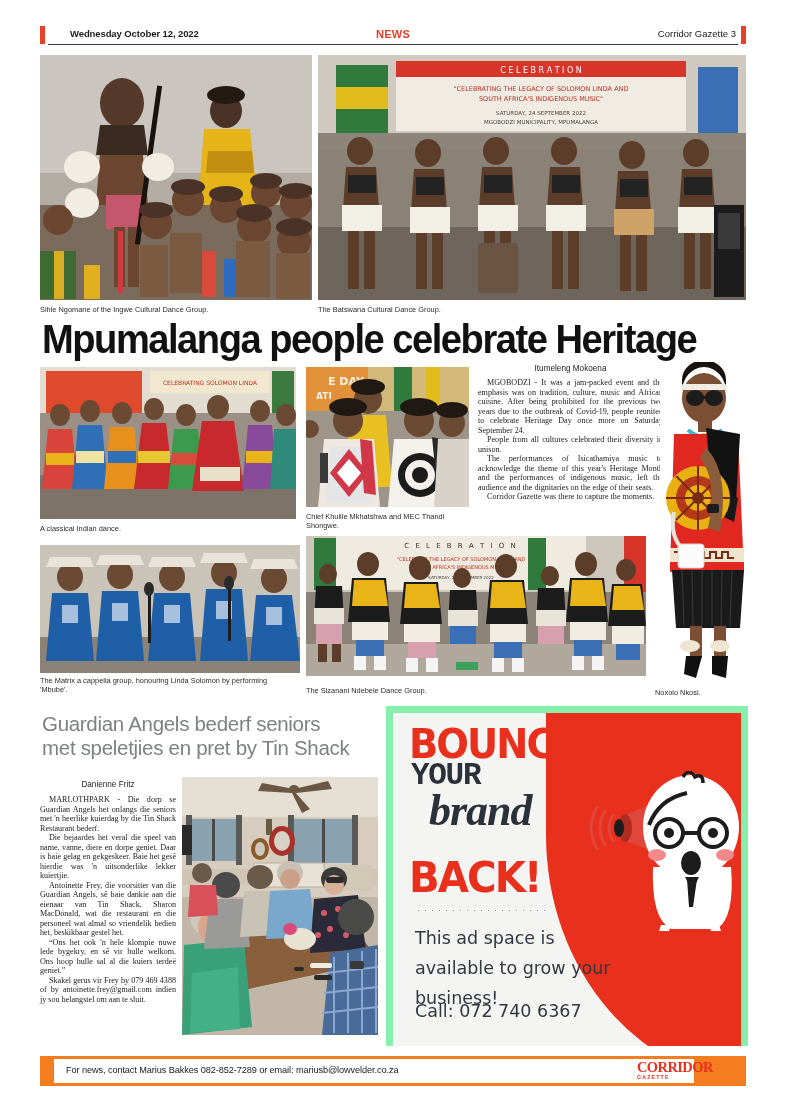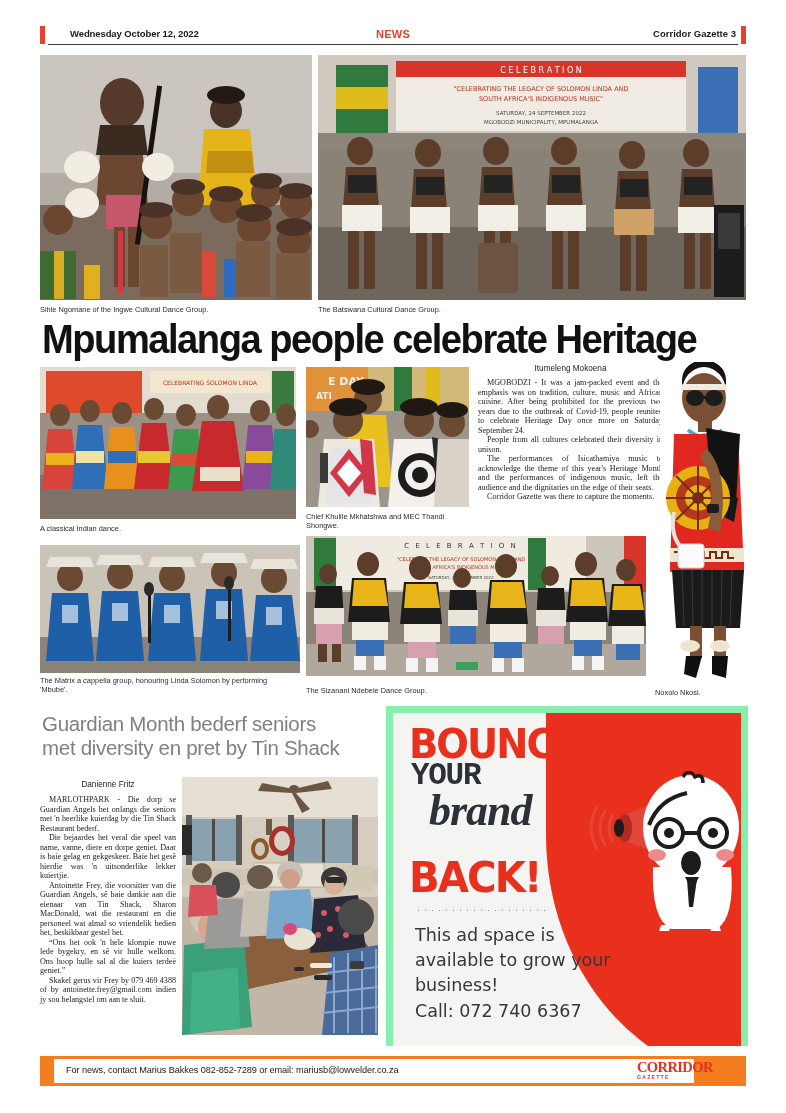--- a/index.html
+++ b/index.html
@@ -11,21 +11,21 @@
   }
   .page{position:absolute;left:0;top:0;width:786px;height:1113px;}
 
   
   .masthead{position:absolute;left:40px;top:26px;width:706px;height:20px;}
   .mh-bar{position:absolute;top:0;width:5px;height:18px;background:#e8412a;}
   .mh-bar.left{left:0;}
   .mh-bar.right{right:0;}
   .mh-date{position:absolute;left:10px;top:2px;font-size:9.5px;font-weight:bold;color:#1a1a1a;letter-spacing:-0.1px;margin-left:20px;}
   .mh-section{position:absolute;left:0;right:0;top:2px;text-align:center;font-size:11px;font-weight:bold;color:#e8412a;letter-spacing:0.3px;}
-  .mh-page{position:absolute;right:10px;top:2px;font-size:9.5px;font-weight:bold;color:#1a1a1a;}
+  .mh-page{position:absolute;right:10px;top:2px;font-size:9.5px;font-weight:normal;color:#1a1a1a;}
   .mh-rule{position:absolute;left:8px;right:8px;top:18px;height:1px;background:#3a3a3a;}
 
   
   .photo{position:absolute;overflow:hidden;background:#c4b5fd;}
   .photo .sky{position:absolute;left:0;top:0;right:0;bottom:0;}
   .cap{position:absolute;font-size:7.4px;line-height:9.4px;color:#2a2a2a;}
 
   
   .headline{
     position:absolute;left:42px;top:318px;width:706px;
@@ -57,21 +57,21 @@
      font-family:"DejaVu Sans",sans-serif;transform:scaleX(0.96);transform-origin:left top;}
   .ad-l2{position:absolute;left:18px;top:45px;font-size:31px;font-weight:bold;color:#2c3038;letter-spacing:-1.3px;
      font-family:Liberation Mono, monospace;}
   .ad-l3{position:absolute;left:36px;top:72px;font-size:44px;color:#2c3038;
      font-family:"Liberation Serif",serif;font-style:italic;font-weight:bold;letter-spacing:-1px;}
   .ad-l4{position:absolute;left:16px;top:140px;font-size:42px;font-weight:bold;color:#e8301d;letter-spacing:-2px;
      font-family:"DejaVu Sans",sans-serif;transform:scaleX(0.96);transform-origin:left top;}
   .ad-dots{position:absolute;left:22px;top:196px;width:130px;height:2px;
      background-image:radial-gradient(circle, #8d8f92 0.9px, transparent 1px);
      background-size:7px 3px;}
-  .ad-body{position:absolute;left:22px;top:210px;width:205px;font-size:17.5px;line-height:25px;color:#33373e;
+  .ad-body{position:absolute;left:22px;top:210px;width:205px;font-size:17.5px;line-height:30px;color:#33373e;
      font-family:"DejaVu Sans",sans-serif;}
   .ad-call{position:absolute;left:22px;top:288px;font-size:17.5px;color:#33373e;font-family:"DejaVu Sans",sans-serif;}
 
   
   .mega{position:absolute;left:196px;top:80px;width:110px;height:70px;}
   .mascot{position:absolute;left:238px;top:58px;width:118px;height:160px;}
 
   
   .footer{position:absolute;left:40px;top:1056px;width:706px;height:30px;background:#f47d20;}
   .footer-white{position:absolute;left:14px;top:3px;width:640px;height:24px;background:#ffffff;}
@@ -516,22 +516,22 @@
           <rect x="2" y="78" width="32" height="18" fill="#f0ece2"></rect>
           <rect x="6" y="96" width="24" height="16" fill="#3a6fb5"></rect>
         </g>
       </g>
       <rect x="150" y="126" width="22" height="8" fill="#3aa05a"></rect>
     </svg>
   </div>
   <div class="cap" style="left:306px;top:686px;width:340px;">The Sizanani Ndebele Dance Group.</div>
 
   <div class="headline2">
-    <div>Guardian Month bederf seniors</div>
-    <div>met diversity en pret by Tin Shack</div>
+    <div>Guardian Angels bederf seniors</div>
+    <div>met speletjies en pret by Tin Shack</div>
   </div>
 
   <div class="byline" style="position:absolute;left:40px;top:780px;width:136px;">Danienne Fritz</div>
   <div class="bodycol" style="position:absolute;left:40px;top:795px;width:136px;">
     <p>MARLOTHPARK - Die dorp se Guardian Angels het onlangs die seniors met 'n heerlike kuierdag by die Tin Shack Restaurant bederf.</p>
     <p>Die bejaardes het veral die speel van name, vanne, diere en dorpe geniet. Daar is baie gelag en gekgeskeer. Baie het gesê hierdie was 'n uitsonderlike lekker kuiertjie.</p>
     <p>Antoinette Frey, die voorsitter van die Guardian Angels, sê baie dankie aan die eienaar van Tin Shack, Sharon MacDonald, wat die restaurant en die personeel wat almal so vriendelik bedien het, beskikbaar gestel het.</p>
     <p>“Ons het ook 'n hele klompie nuwe lede bygekry, en sê vir hulle welkom. Ons hoop hulle sal al die kuiers terdeë geniet.”</p>
     <p>Skakel gerus vir Frey by 079 469 4388 of by antoinette.frey@gmail.com indien jy sou belangstel om aan te sluit.</p>
   </div>

